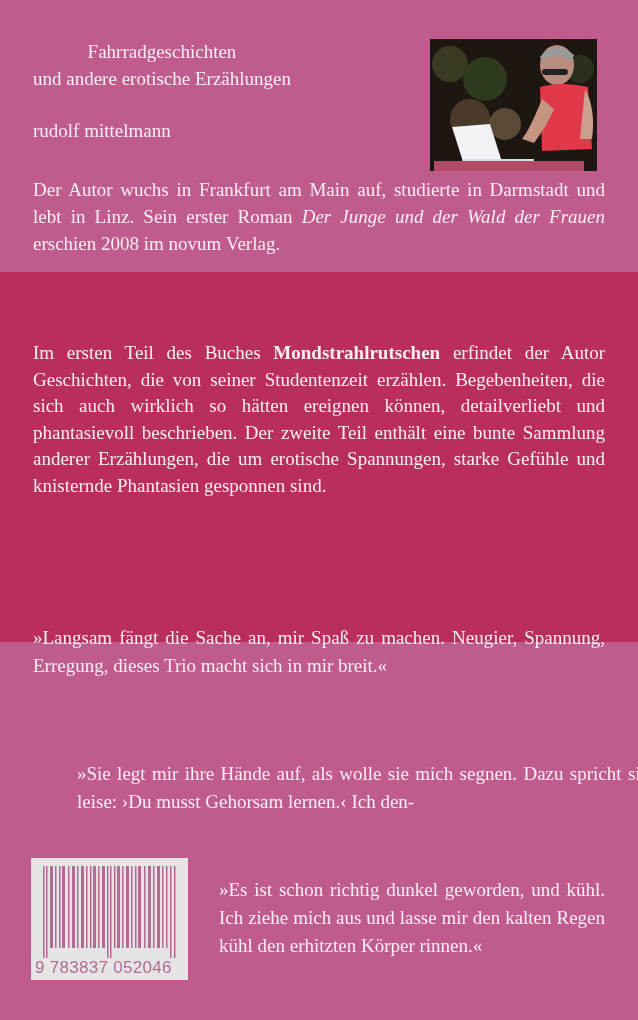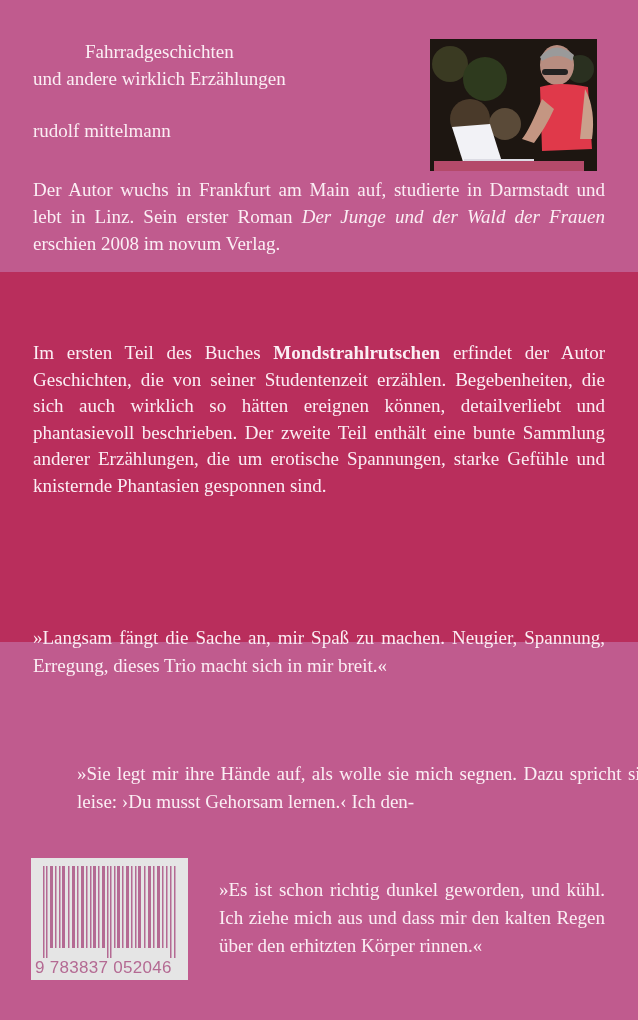--- a/index.html
+++ b/index.html
@@ -21,21 +21,21 @@
   .bars { position:absolute; left:10px; top:8px; width:137px; height:92px; }
   .isbn { position:absolute; left:4px; bottom:2px; width:150px; font-family:"Liberation Sans","DejaVu Sans",sans-serif; font-size:17px; color:#b46a93; letter-spacing:0.3px; }
 </style>
 </head>
 <body>
 
 <div class="top"></div>
 
 <div class="title">
   <div>Fahrradgeschichten</div>
-  <div>und andere wirklich Erzählungen</div>
+  <div>und andere erotische Erzählungen</div>
 </div>
 
 <div class="author">rudolf mittelmann</div>
 
 <div class="photo" title="author-photo: man with sunglasses in red sleeveless shirt using a laptop outdoors">
   <svg width="167" height="132" viewBox="0 0 167 132">
     <rect width="167" height="132" fill="#1d1611"></rect>
     <circle cx="20" cy="25" r="18" fill="#3a3a22"></circle>
     <circle cx="55" cy="40" r="22" fill="#2e3a1e"></circle>
     <circle cx="40" cy="80" r="20" fill="#4a3a2a"></circle>
@@ -103,13 +103,13 @@
       <rect x="116" y="0" width="3" height="82"></rect>
       <rect x="121" y="0" width="1.5" height="82"></rect>
       <rect x="125" y="0" width="1.5" height="82"></rect>
       <rect x="129" y="0" width="1.5" height="92"></rect>
       <rect x="133" y="0" width="1.5" height="92"></rect>
     </g>
   </svg>
   <div class="isbn">9 783837 052046</div>
 </div>
 
-<div class="q3">»Es ist schon richtig dunkel geworden, und kühl. Ich ziehe mich aus und dass mir den kalten Regen über den erhitzten Körper rinnen.«</div>
+<div class="q3">»Es ist schon richtig dunkel geworden, und kühl. Ich ziehe mich aus und lasse mir den kalten Regen kühl den erhitzten Körper rinnen.«</div>
 
 </body></html>

